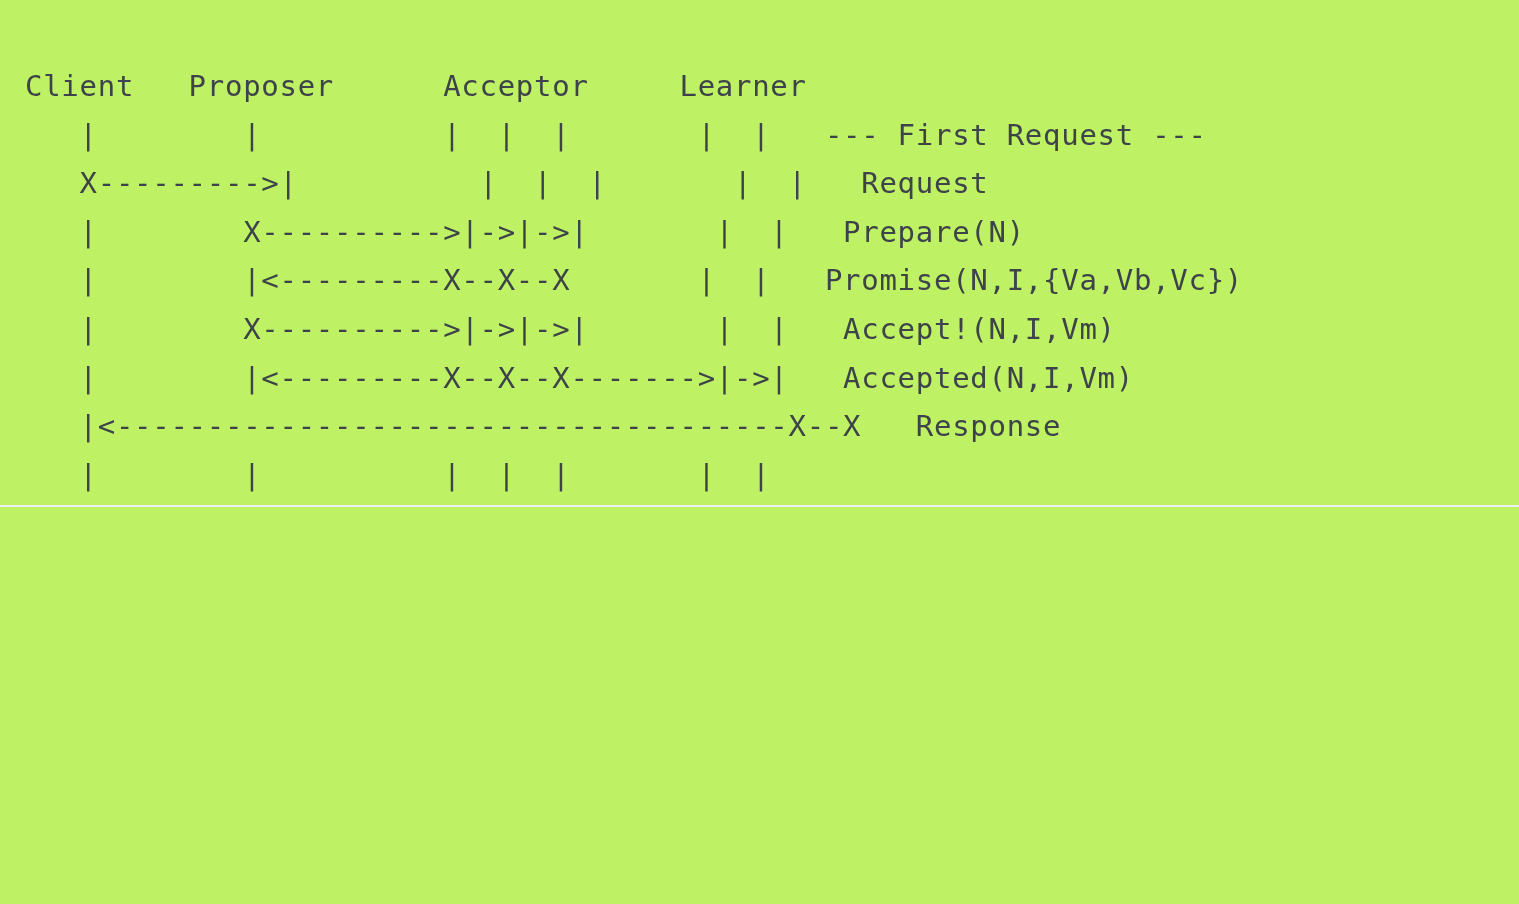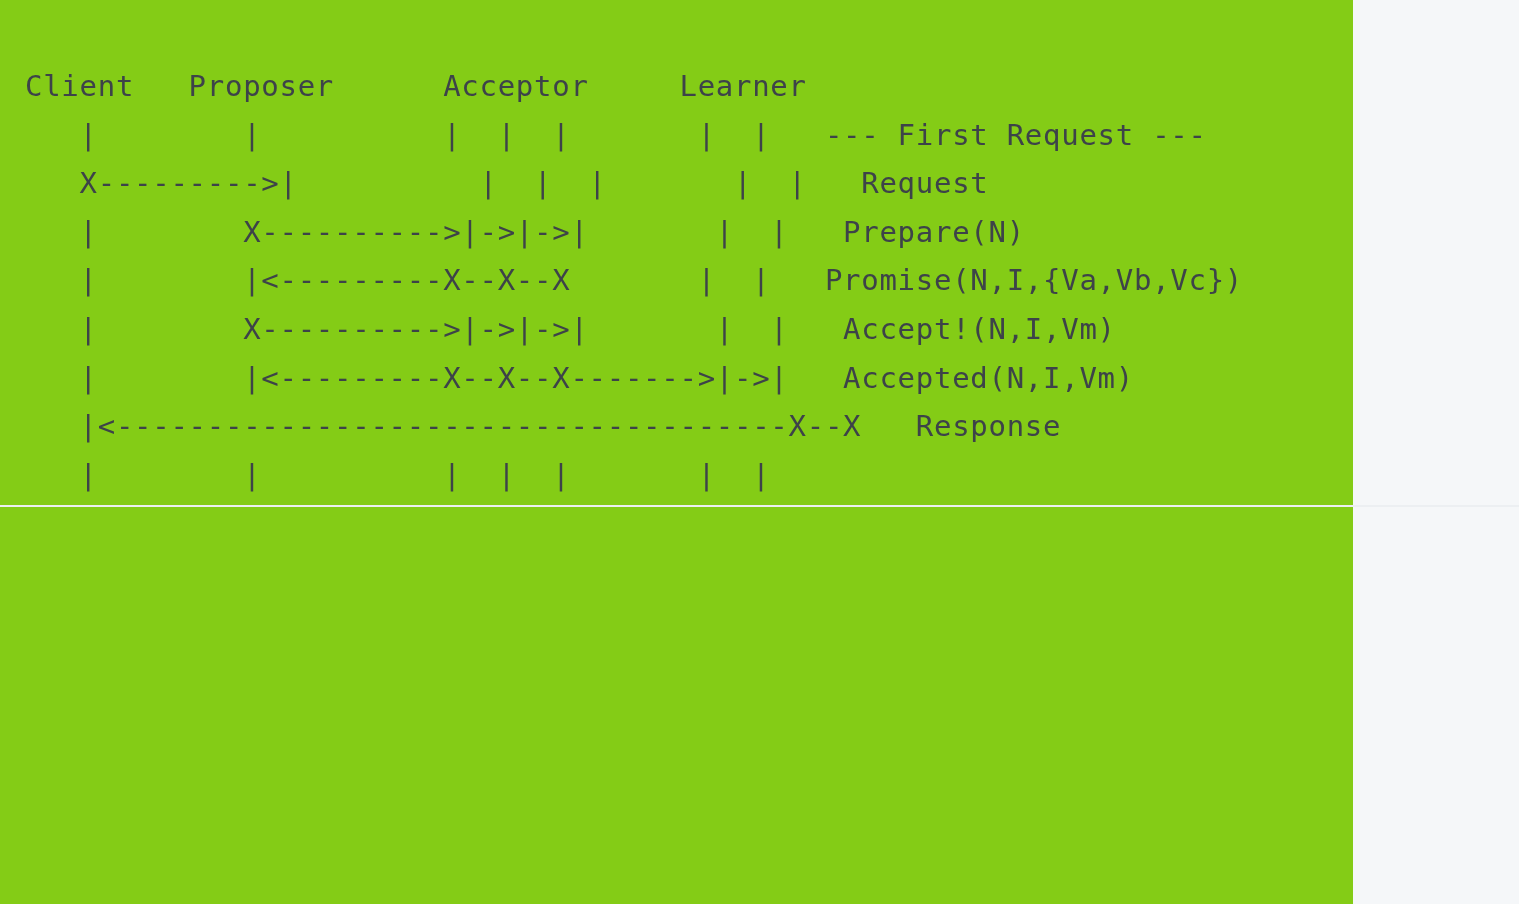--- a/index.html
+++ b/index.html
@@ -26,22 +26,22 @@
     top: 0;
     left: 0;
     width: 9px;
     height: 904px;
     background: #fbfcfd;
     pointer-events: none;
   }
   .panel {
     position: absolute;
     left: 0;
-    width: 1353px;
-    background: #84cc16;
+    width: 1519px;
+    background: #bef264;
     box-sizing: border-box;
   }
   #panel-first  { top: 0px;   height: 505px; }
   #panel-follow { top: 507px; height: 397px; }
 
   .panel-divider {
     position: absolute;
     top: 505px;
     left: 0;
     width: 1519px;

